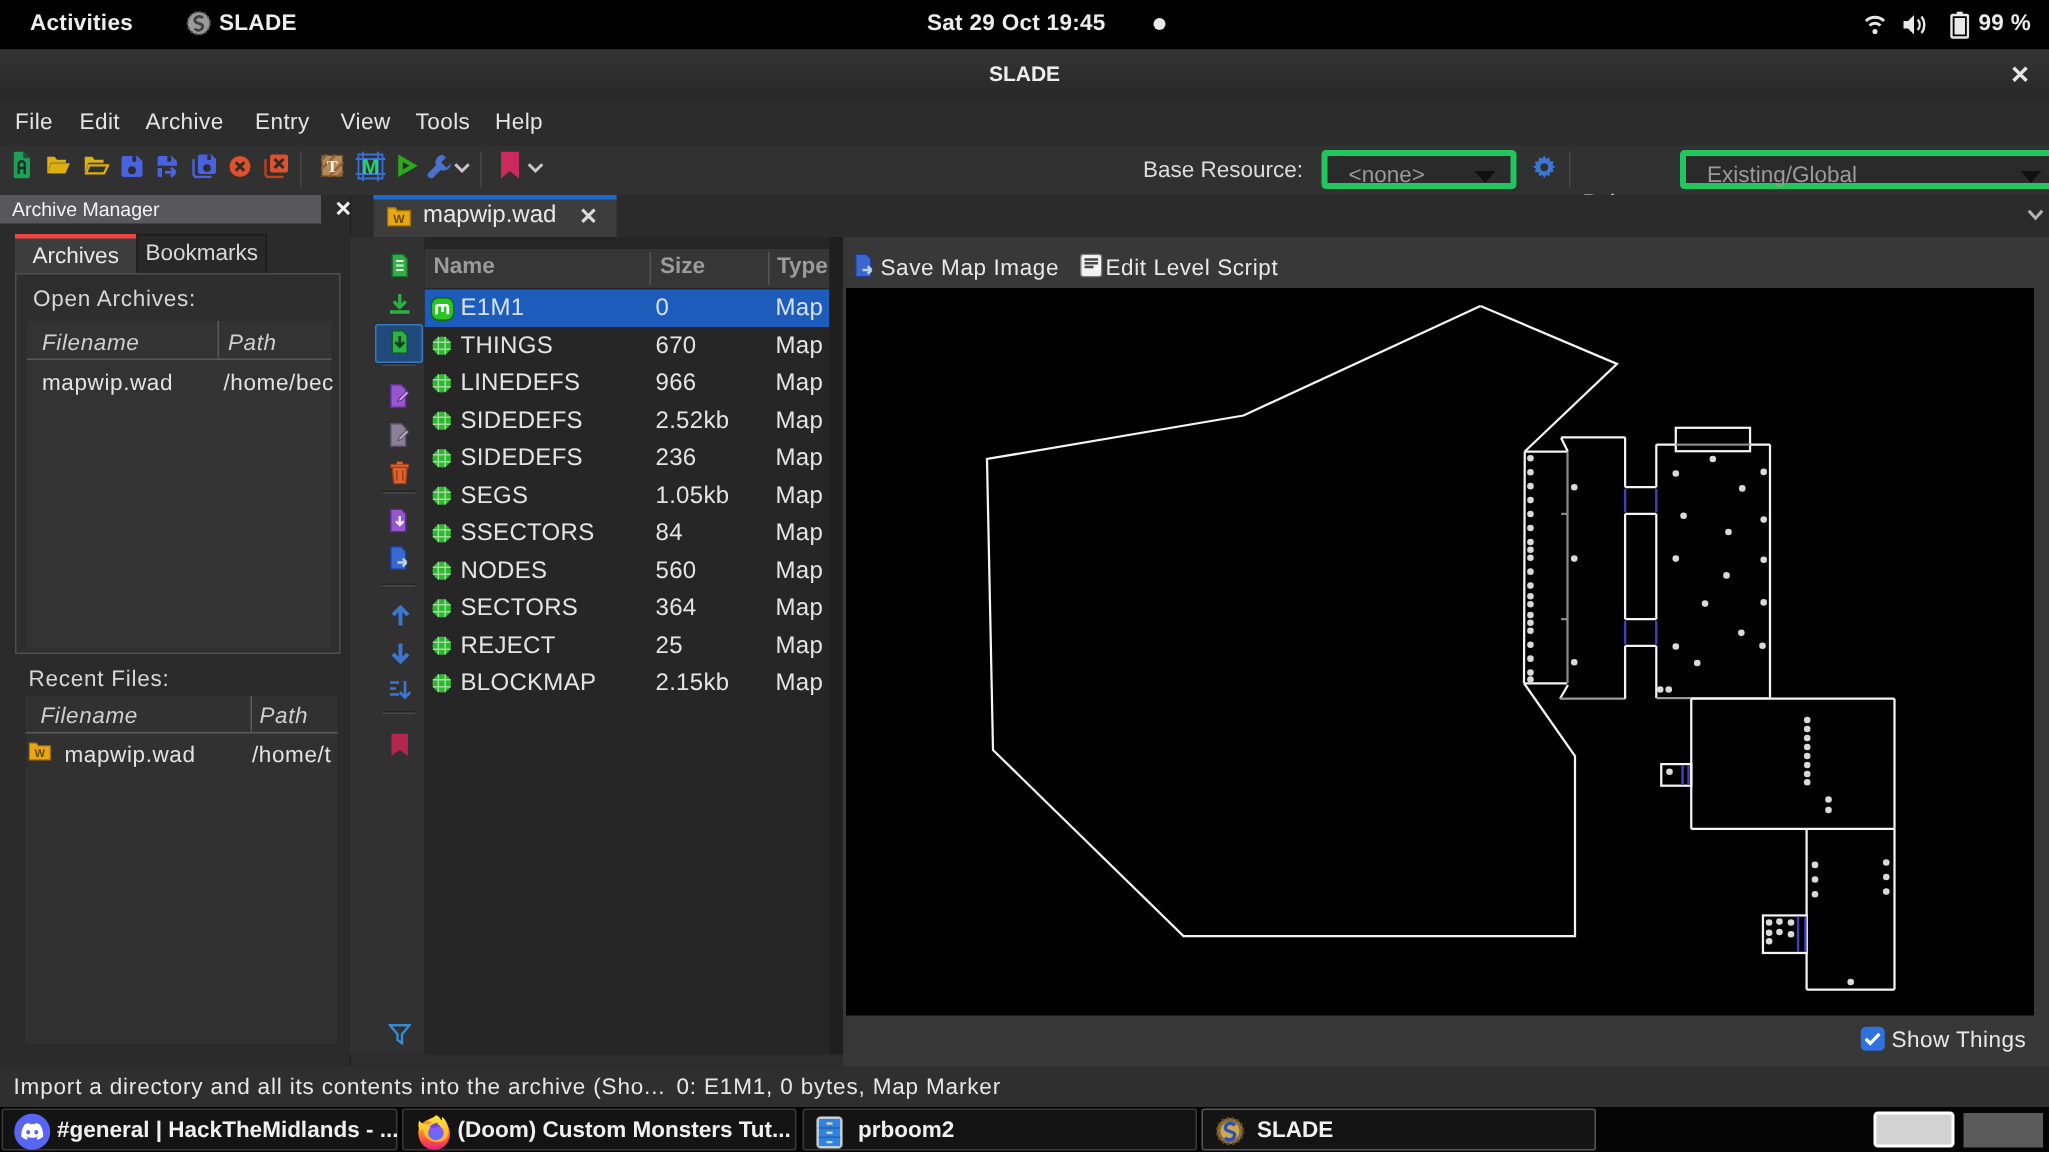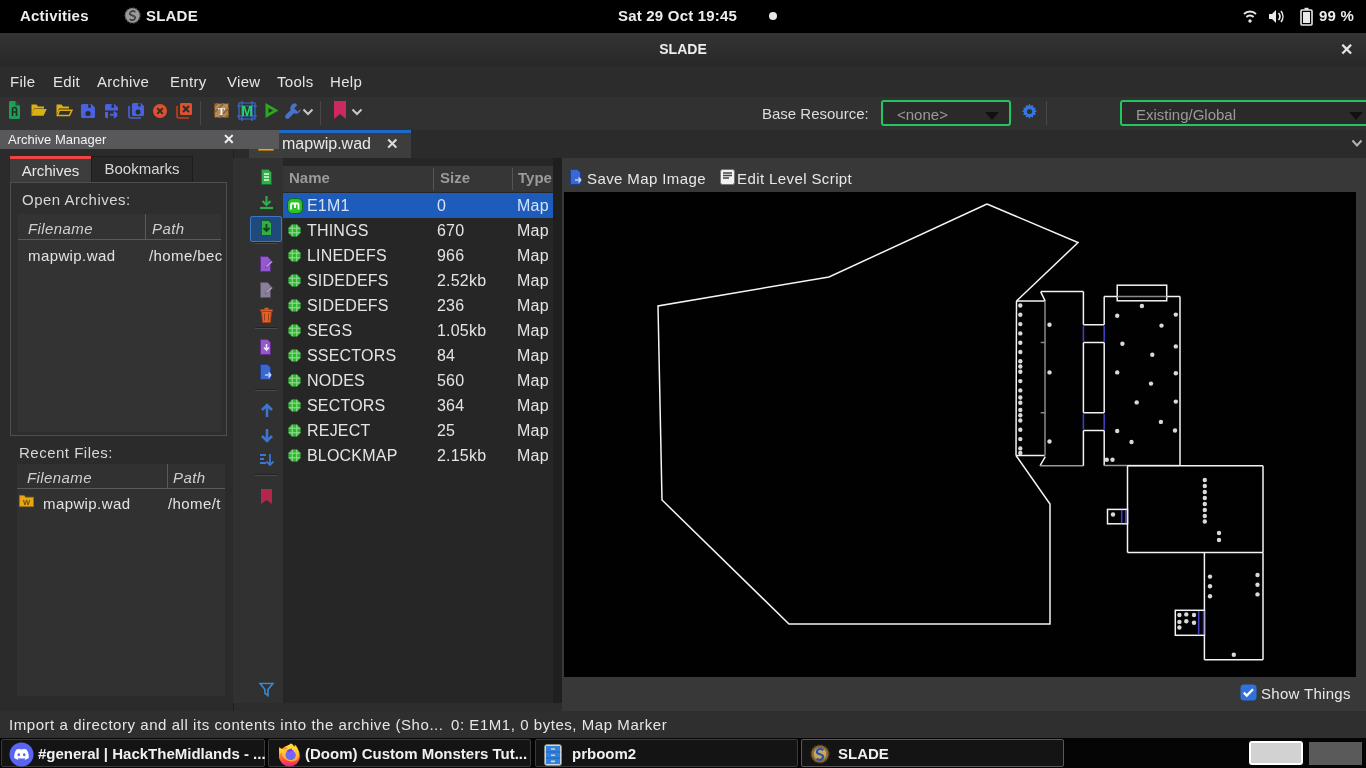--- a/index.html
+++ b/index.html
@@ -12,29 +12,29 @@
   #topbar .txt{position:absolute;top:7px;font-size:15px;font-weight:bold;color:#ededed;letter-spacing:.2px;}
   
   #titlebar{left:0;top:33px;width:1366px;height:33px;
      background:linear-gradient(#343434,#282828);color:#eee;}
   
   #menubar{left:0;top:66px;width:1366px;height:31px;background:#2c2c2c;color:#e4e4e4;font-size:15px;letter-spacing:.3px;}
   #menubar span{position:absolute;top:7px;}
   
   #toolbar{left:0;top:97px;width:1366px;height:33px;background:#313131;}
   .tsep{position:absolute;top:4px;width:1px;height:24px;background:#474747;}
-  .combo{position:absolute;top:3px;height:26px;background:#2a2a2a;border:2px solid #22c55e;
+  .combo{position:absolute;top:3px;height:26px;background:#2a2a2a;border:4px solid #22c55e;
      border-radius:3px;color:#9a9a9a;font-size:15px;}
   .combo .ct{position:absolute;left:14px;top:4px;}
   .combo .arr{position:absolute;right:10px;top:10px;width:0;height:0;
      border-left:7px solid transparent;border-right:7px solid transparent;border-top:8px solid #111;}
   .tlabel{position:absolute;top:8px;color:#dcdcdc;font-size:15px;}
   
   #leftpanel{left:0;top:130px;width:233px;height:581px;background:#2b2b2b;}
-  #lp-head{position:absolute;left:0;top:0;width:279px;height:19px;background:#58585b;color:#f2f2f2;
+  #lp-head{position:absolute;left:0;top:0;width:214px;height:19px;background:#58585b;color:#f2f2f2;
      font-size:13px;}
   .ptab{position:absolute;top:26px;height:28px;font-size:15px;color:#e8e8e8;text-align:center;}
   #pbox1{position:absolute;left:10px;top:52px;width:217px;height:254px;border:1px solid #4e4e4e;background:#2e2e2e;}
   #pbox2{position:absolute;left:17px;top:334px;width:208px;height:232px;background:#313131;}
   .thead{color:#cfcfcf;font-size:15px;letter-spacing:.4px;font-style:italic;}
   .trow{color:#e2e2e2;font-size:15px;letter-spacing:.4px;}
   
   #entrylist{left:283px;top:158px;width:270px;height:545px;background:#262626;overflow:hidden;}
   #elhead{position:absolute;left:0;top:8px;width:270px;height:26px;background:#363636;
       color:#9b9b9b;font-weight:bold;font-size:15px;}
@@ -266,21 +266,21 @@
       </svg>
   </div>
 
   <div id="leftpanel" class="abs">
     <div id="lp-head">
         <span style="position:absolute;left:8px;top:2px;">Archive Manager</span>
       <span style="position:absolute;left:223px;top:1px;font-weight:bold;font-size:14px;">✕</span>
       </div>
     <div class="ptab" style="left:10px;width:81px;background:#3d3d3d;border-top:3px solid #ef4444;">
       <span style="position:relative;top:3px;">Archives</span></div>
-    <div class="ptab" style="left:91px;width:102px;background:#282828;border:1px solid #1d1d1d;border-bottom:none;">
+    <div class="ptab" style="left:91px;width:87px;background:#282828;border:1px solid #1d1d1d;border-bottom:none;">
       <span style="position:relative;top:3px;color:#d8d8d8;">Bookmarks</span></div>
     <div id="pbox1">
       <span style="position:absolute;left:11px;top:8px;color:#d6d6d6;font-size:15px;letter-spacing:.5px;">Open Archives:</span>
       <div style="position:absolute;left:7px;top:31px;width:203px;height:218px;background:#333;">
         <span class="thead" style="position:absolute;left:10px;top:6px;">Filename</span>
         <span class="thead" style="position:absolute;left:134px;top:6px;">Path</span>
         <div style="position:absolute;left:127px;top:0px;width:1px;height:25px;background:#5a5a5a;"></div>
         <div style="position:absolute;left:0px;top:25px;width:203px;height:1px;background:#5a5a5a;"></div>
         <span class="trow" style="position:absolute;left:10px;top:33px;">mapwip.wad</span>
         <span class="trow" style="position:absolute;left:131px;top:33px;">/home/bec</span>

